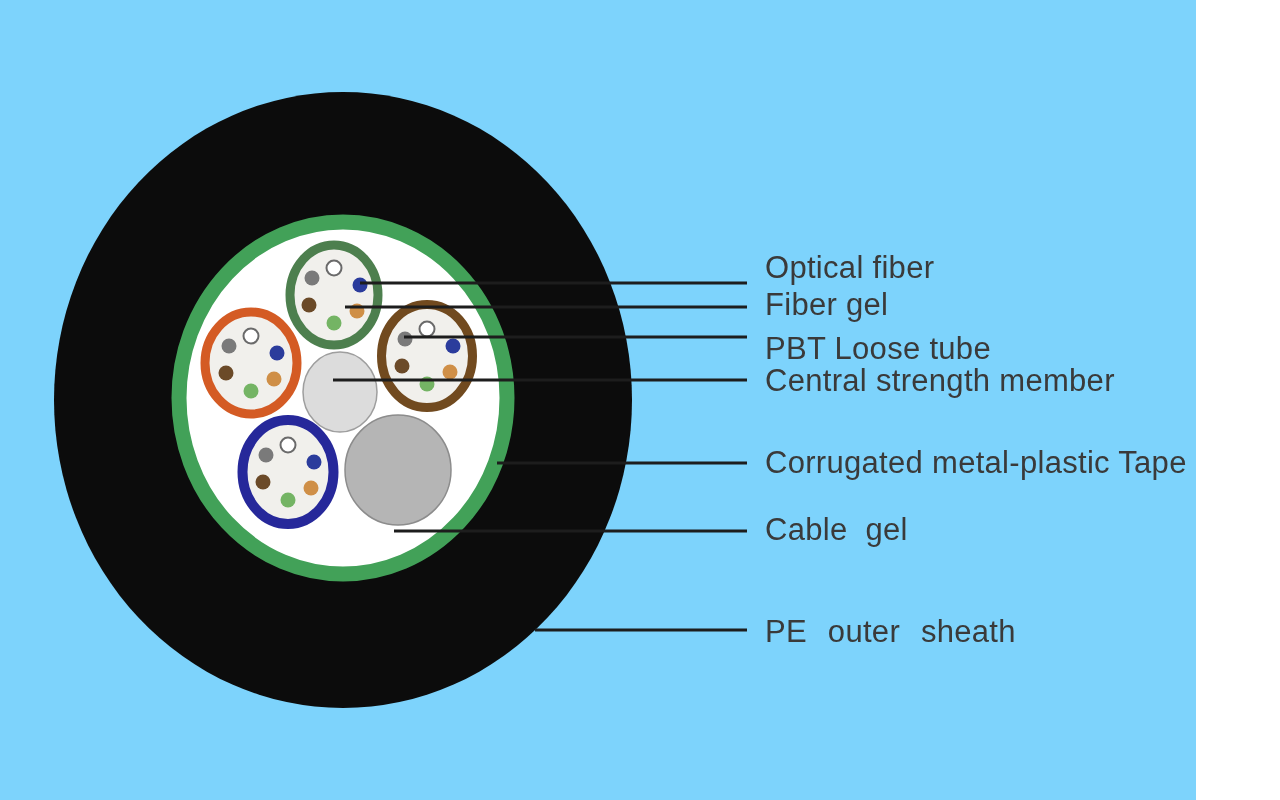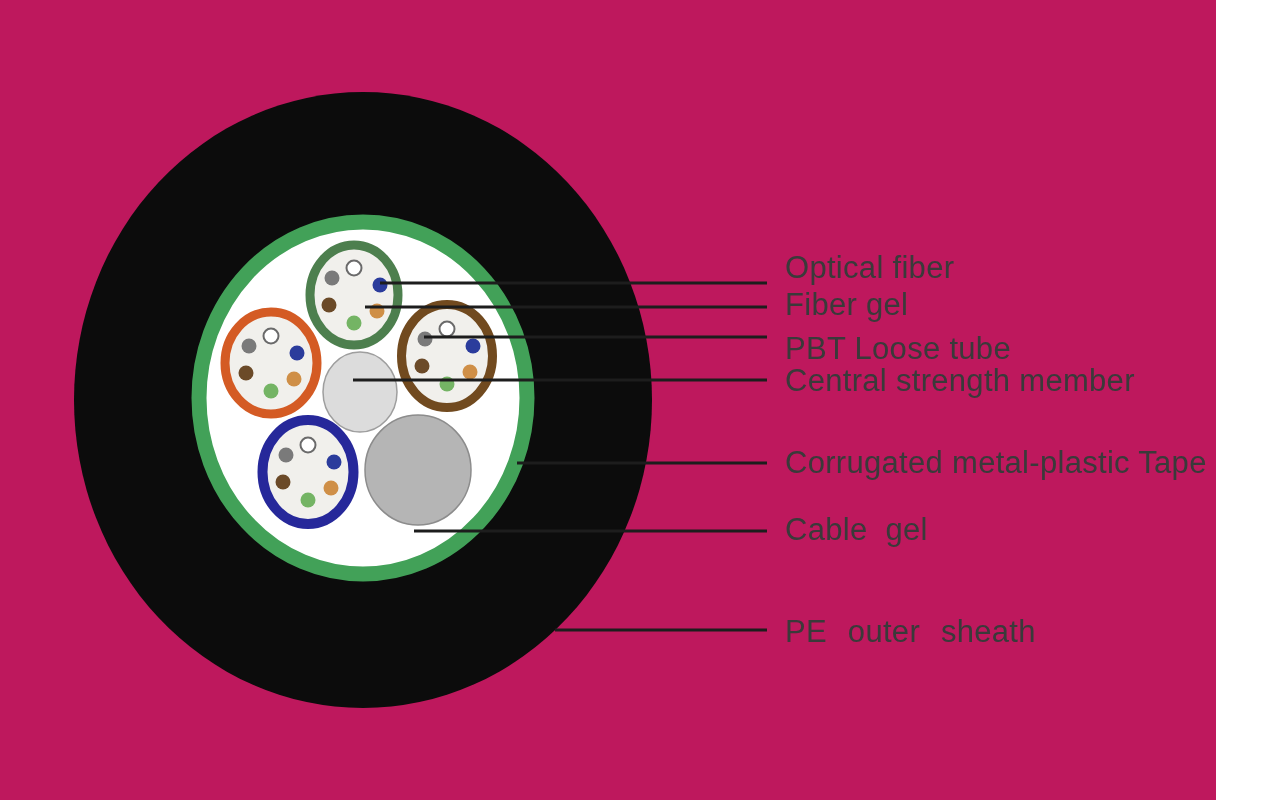--- a/index.html
+++ b/index.html
@@ -1,22 +1,21 @@
 <!DOCTYPE html>
 <html><head>
 <meta charset="utf-8">
 <style>
   html, body { margin: 0; padding: 0; background: #ffffff; }
   .stage {
     position: relative;
     width: 1196px;
     height: 800px;
-    background: #be185d;
+    background: #7dd3fc;
     overflow: hidden;
-    padding-left: 20px;
   }
   svg { display: block; }
   .label {
     font-family: "Liberation Sans", sans-serif;
     font-size: 31px;
     letter-spacing: 0.3px;
   }
   .ws-wide { word-spacing: 9px; }
   .ws-xwide { word-spacing: 12px; }
 </style>

